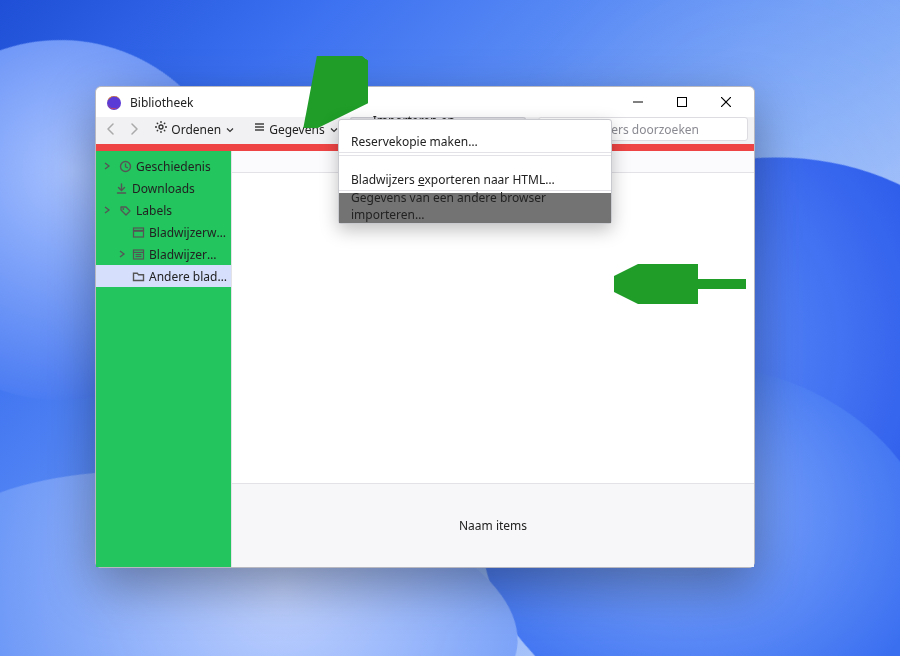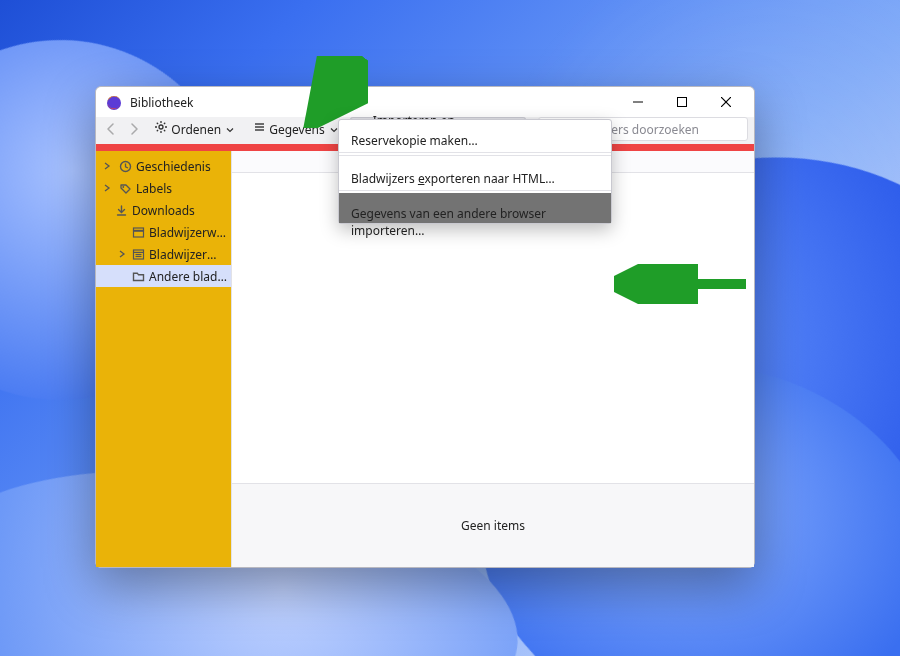--- a/index.html
+++ b/index.html
@@ -50,21 +50,21 @@
   .tgroup { display:flex; align-items:center; gap:3px; height:24px; padding:0 6px; border-radius:3px; }
   .tgroup .caret { margin-left:2px; }
   .tgroup.selected { background:#e0e0e5; box-shadow: inset 0 0 0 1px #c8c8d0; }
   .underline-accel { text-decoration: underline; text-underline-offset: 1px; }
   .searchwrap { flex:1; display:flex; align-items:center; gap:6px; margin-left:6px;
     background:#fff; border:1px solid #dcdce1; border-radius:3px; height:24px; padding:0 8px; }
   .searchwrap input { flex:1; border:0; outline:0; font-size:12px; color:#222; background:transparent; }
   .searchwrap input::placeholder { color:#8a8a92; }
 
   .body { flex:1; display:flex; min-height:0; }
-  .sidebar { width:136px; background:#eab308; border-right:1px solid #e2e2e7;
+  .sidebar { width:136px; background:#22c55e; border-right:1px solid #e2e2e7;
     padding-top:4px; font-size:12px; color:#222; overflow:hidden; }
   .tree-row { display:flex; align-items:center; height:22px; gap:4px; padding-right:4px; }
   .tree-row.selected { background:#d6dffb; }
   .twisty { width:14px; display:flex; align-items:center; justify-content:center; color:#555; font-size:10px;}
   .tree-icon { width:14px; height:14px; display:flex; align-items:center; justify-content:center; }
   .tree-label { white-space:nowrap; overflow:hidden; text-overflow:ellipsis; }
   .indent1 { padding-left:20px; }
   .indent2 { padding-left:36px; }
 
   .main { flex:1; display:flex; flex-direction:column; background:#fff; }
@@ -73,21 +73,21 @@
   .listarea { flex:1; position:relative; }
   .footer { height:84px; border-top:1px solid #e2e2e7; display:flex; align-items:center; justify-content:center;
     font-size:12px; color:#222; background:#f7f7f9; }
 
   .dropdown {
     position:absolute; left:242px; top:32px; width:274px;
     background:#fff; border:1px solid #c9c9d0; border-radius:3px;
     box-shadow: 0 6px 18px rgba(0,0,0,0.25);
     font-size:12px; color:#222; z-index:10;
   }
-  .ditem { display:flex; align-items:flex-start; height:30px; padding:12px 12px; justify-content:space-between; }
+  .ditem { display:flex; align-items:flex-end; height:30px; padding:0 12px; justify-content:space-between; }
   .ditem.highlight { background:#737373; }
   .dsep { height:1px; background:#e2e2e7; margin:2px 0; }
 
   .arrow { position:absolute; }
   .arrow svg { display:block; }
 
   .star { fill:#111; }
   .folder-ico { fill:none; stroke:#555; stroke-width:1.4; }
   .circle-ico { fill:none; stroke:#555; stroke-width:1.4; }
 </style>
@@ -221,48 +221,48 @@
         </span>
         <span class="tree-icon">
           <svg width="13" height="13" viewBox="0 0 13 13">
               <circle class="circle-ico" cx="6.5" cy="6.5" r="5"></circle>
               <path d="M6.5 3.5 V6.8 L9 8" stroke="#555" stroke-width="1.3" fill="none"></path>
             </svg>
         </span>
         <span class="tree-label">Geschiedenis</span>
       </div>
 
-      <div class="tree-row" style="padding-left:4px;">
-        <span class="twisty">
-          <svg width="8" height="8" viewBox="0 0 8 8">
-              <path d="M2 1 L6 4 L2 7" fill="none" stroke="#555" stroke-width="1.3"></path>
-            </svg>
-        </span>
-        <span class="tree-icon">
-          <svg width="13" height="13" viewBox="0 0 13 13">
-              <path d="M2 3 L7 3 L11 7 L7 11 L2 6 Z" fill="none" stroke="#555" stroke-width="1.3" stroke-linejoin="round"></path>
-              <circle cx="4.3" cy="5" r="0.9" fill="#555"></circle>
-            </svg>
-        </span>
-        <span class="tree-label">Labels</span>
-      </div>
-
       <div class="tree-row" style="padding-left:18px;">
         <span class="tree-icon">
           <svg width="13" height="13" viewBox="0 0 13 13">
               <g stroke="#555" stroke-width="1.4" fill="none" stroke-linecap="round">
                 <line x1="6.5" y1="2" x2="6.5" y2="8"></line>
                 <path d="M3.5 5.5 L6.5 8.5 L9.5 5.5"></path>
                 <line x1="2.5" y1="11" x2="10.5" y2="11"></line>
               </g>
             </svg>
         </span>
         <span class="tree-label">Downloads</span>
       </div>
 
+      <div class="tree-row" style="padding-left:4px;">
+        <span class="twisty">
+          <svg width="8" height="8" viewBox="0 0 8 8">
+              <path d="M2 1 L6 4 L2 7" fill="none" stroke="#555" stroke-width="1.3"></path>
+            </svg>
+        </span>
+        <span class="tree-icon">
+          <svg width="13" height="13" viewBox="0 0 13 13">
+              <path d="M2 3 L7 3 L11 7 L7 11 L2 6 Z" fill="none" stroke="#555" stroke-width="1.3" stroke-linejoin="round"></path>
+              <circle cx="4.3" cy="5" r="0.9" fill="#555"></circle>
+            </svg>
+        </span>
+        <span class="tree-label">Labels</span>
+      </div>
+
 
       <div class="tree-row indent2">
         <span class="tree-icon">
           <svg width="13" height="13" viewBox="0 0 13 13">
               <rect x="1.5" y="2" width="10" height="2.4" fill="none" stroke="#555" stroke-width="1.2"></rect>
               <rect x="1.5" y="5.2" width="10" height="5.8" fill="none" stroke="#555" stroke-width="1.2"></rect>
             </svg>
         </span>
         <span class="tree-label">Bladwijzerwerkbalk</span>
       </div>
@@ -294,21 +294,21 @@
       </div>
 
     </div>
 
     <div class="main">
       <div class="colhead">
         <span>Naam</span>
       </div>
       <div class="listarea"></div>
       <div class="footer">
-        <span>Geen items</span>
+        <span>Naam items</span>
       </div>
     </div>
   </div>
 
   <div class="dropdown">
     <div class="ditem">
       <span>Reservekopie maken…</span>
     </div>
     <div class="dsep"></div>
     <div class="dsep"></div>

